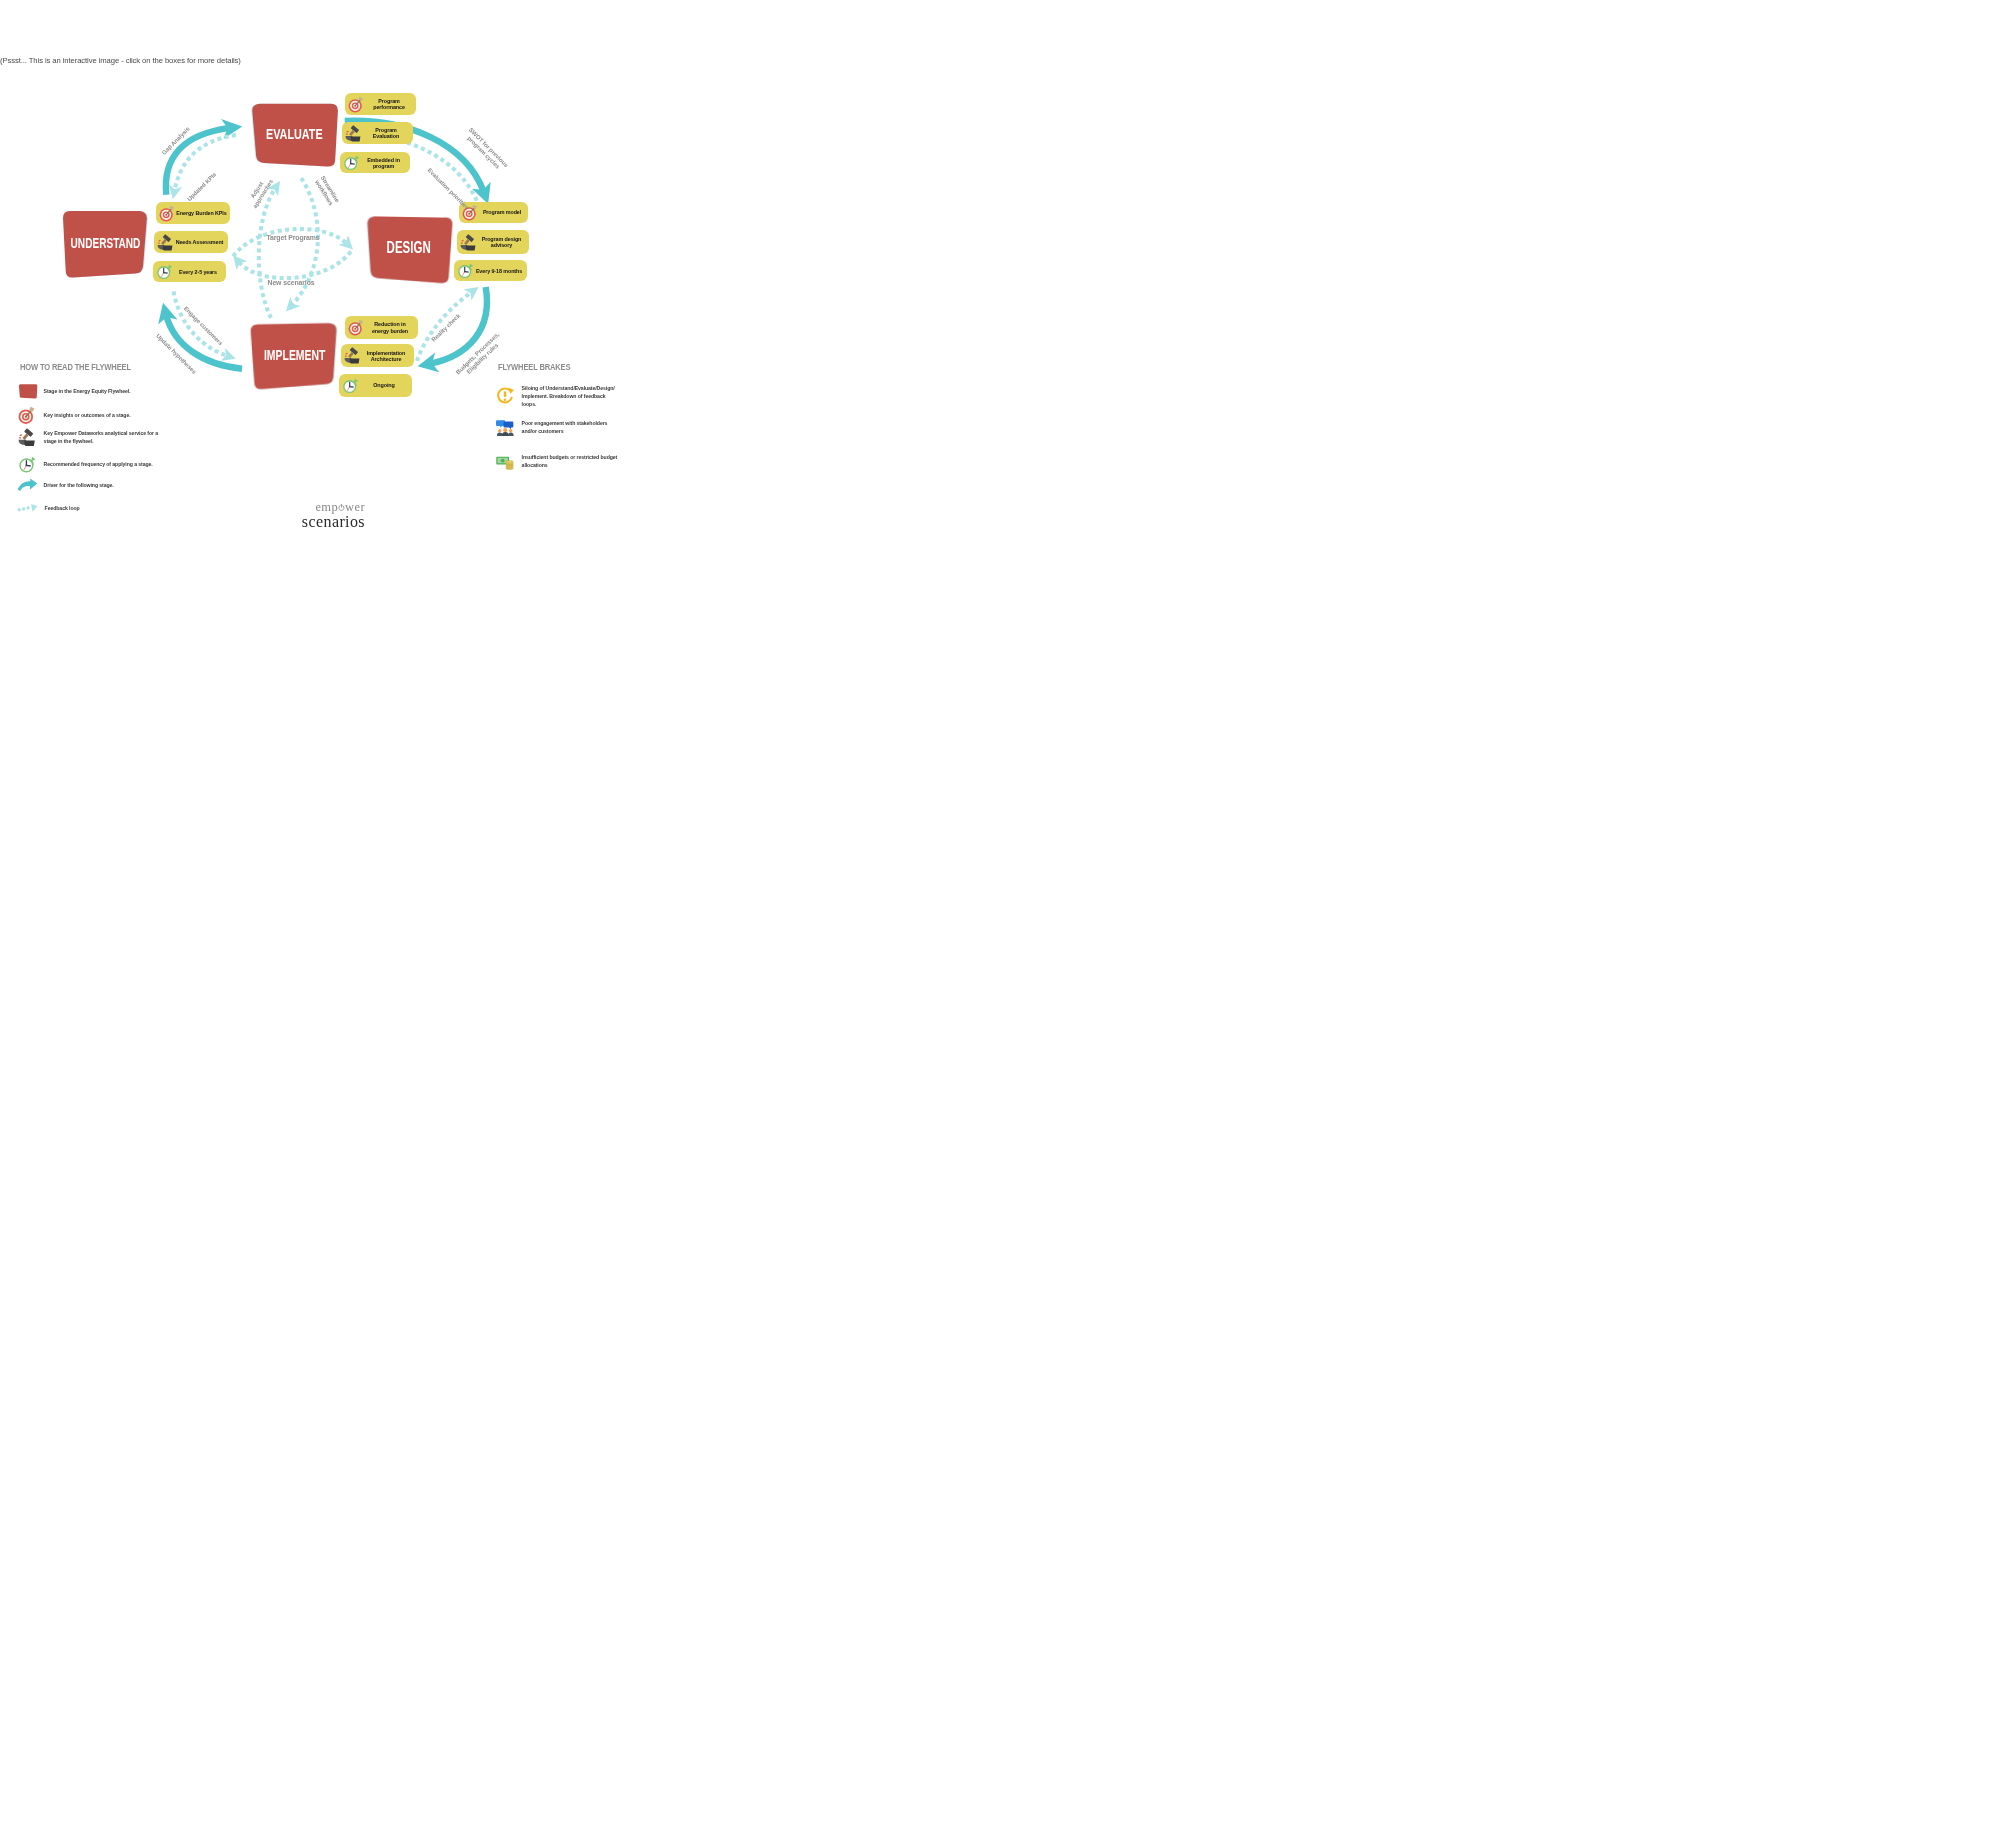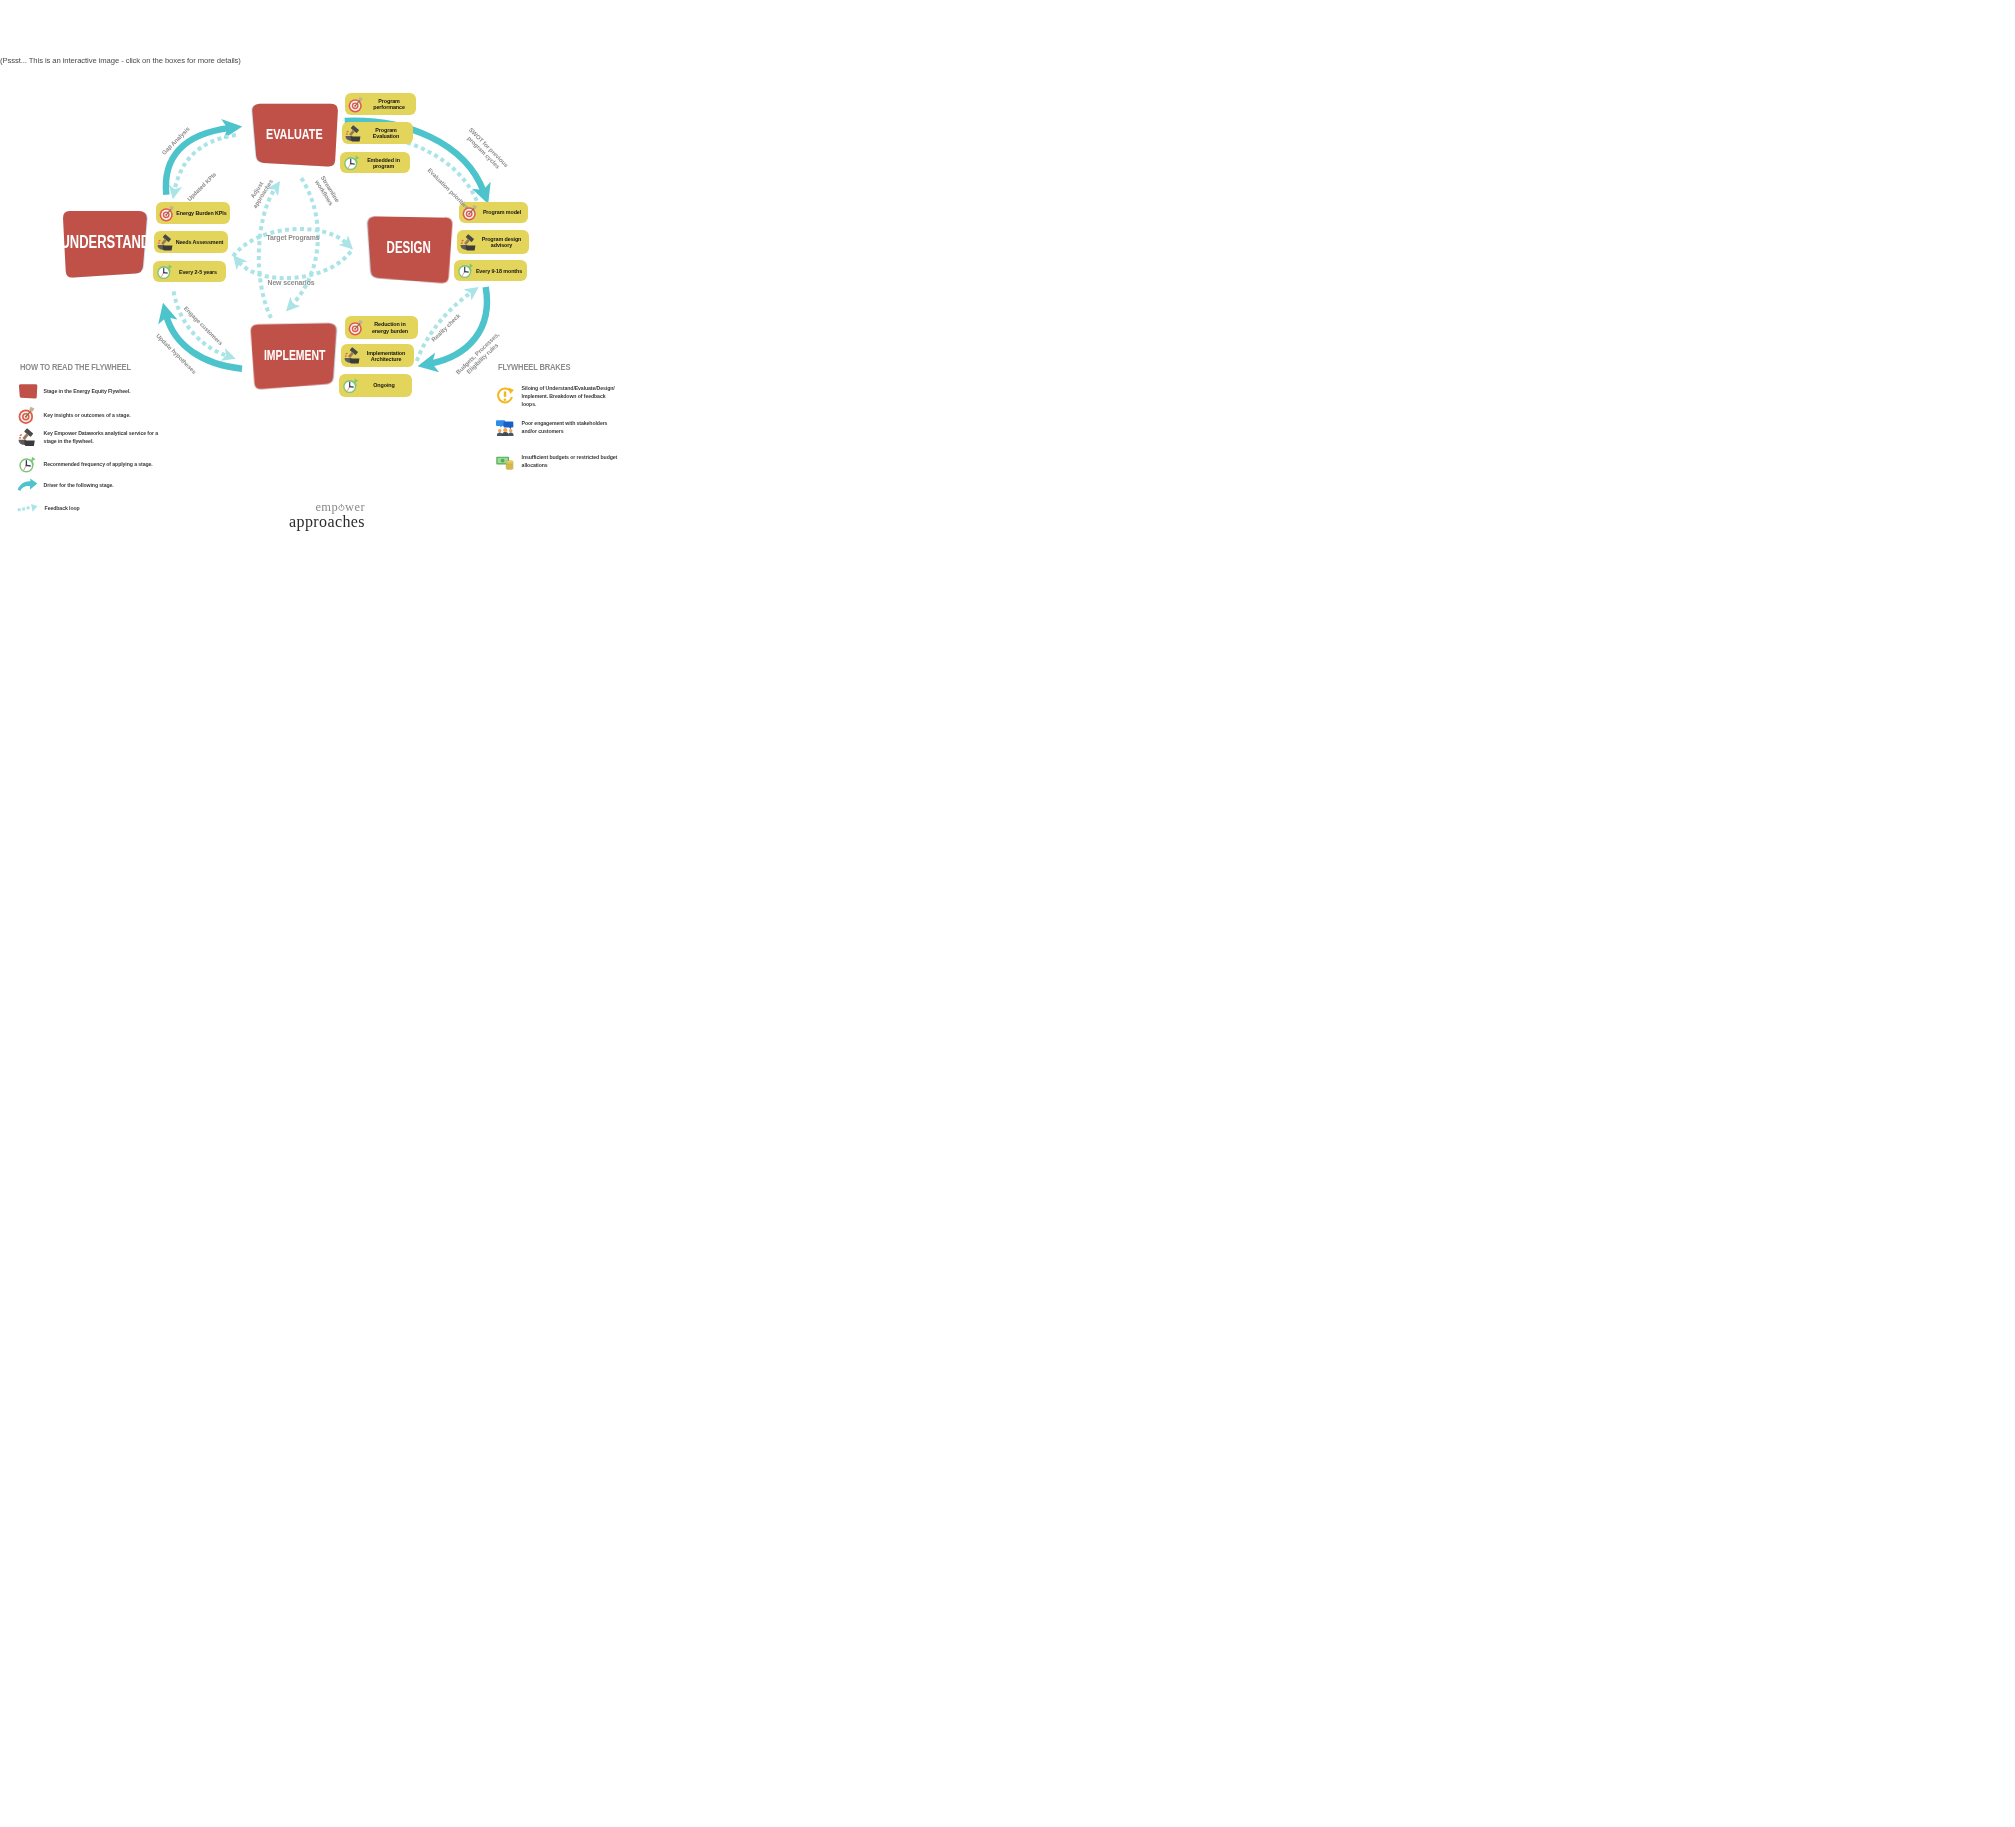--- a/index.html
+++ b/index.html
@@ -170,21 +170,21 @@
   <div class="abs stage" style="left:248px;top:99px;width:93px;height:69px">
     <svg class="shape" viewBox="0 0 240 190" preserveAspectRatio="none">
         <use href="#sym-stageshape"></use>
       </svg>
     <span class="stage-name" style="font-size:15px"><span class="xs">EVALUATE</span></span>
   </div>
   <div class="abs stage" style="left:60px;top:206px;width:91px;height:73px">
     <svg class="shape" viewBox="0 0 240 190" preserveAspectRatio="none" style="transform:scaleX(-1)">
         <use href="#sym-stageshape"></use>
       </svg>
-    <span class="stage-name" style="font-size:18px"><span class="xs">UNDERSTAND</span></span>
+    <span class="stage-name" style="font-size:14px"><span class="xs">UNDERSTAND</span></span>
   </div>
   <div class="abs stage" style="left:363px;top:212px;width:92px;height:72px">
     <svg class="shape" viewBox="0 0 240 190" preserveAspectRatio="none" style="transform:rotate(1deg)">
         <use href="#sym-stageshape"></use>
       </svg>
     <span class="stage-name" style="font-size:16px"><span class="xs">DESIGN</span></span>
   </div>
   <div class="abs stage" style="left:248px;top:319px;width:93px;height:71px">
     <svg class="shape" viewBox="0 0 240 190" preserveAspectRatio="none" style="transform:scaleX(-1) rotate(1deg)">
         <use href="#sym-stageshape"></use>
@@ -383,17 +383,17 @@
           <use href="#sym-budget"></use>
         </svg>
       </span>
     <span class="leg-txt" style="max-width:98px">Insufficient budgets or restricted budget allocations</span>
   </div>
 
   <div class="abs logo">
     <div class="logo-l1"><span>emp</span><span class="pwr"><svg viewBox="0 0 24 24" style="width:6.9px;height:8.9px">
             <use href="#sym-power"></use>
           </svg></span><span>wer</span></div>
-    <div class="logo-l2">approaches</div>
+    <div class="logo-l2">scenarios</div>
   </div>
 
 </div>
 
 
 </body></html>

